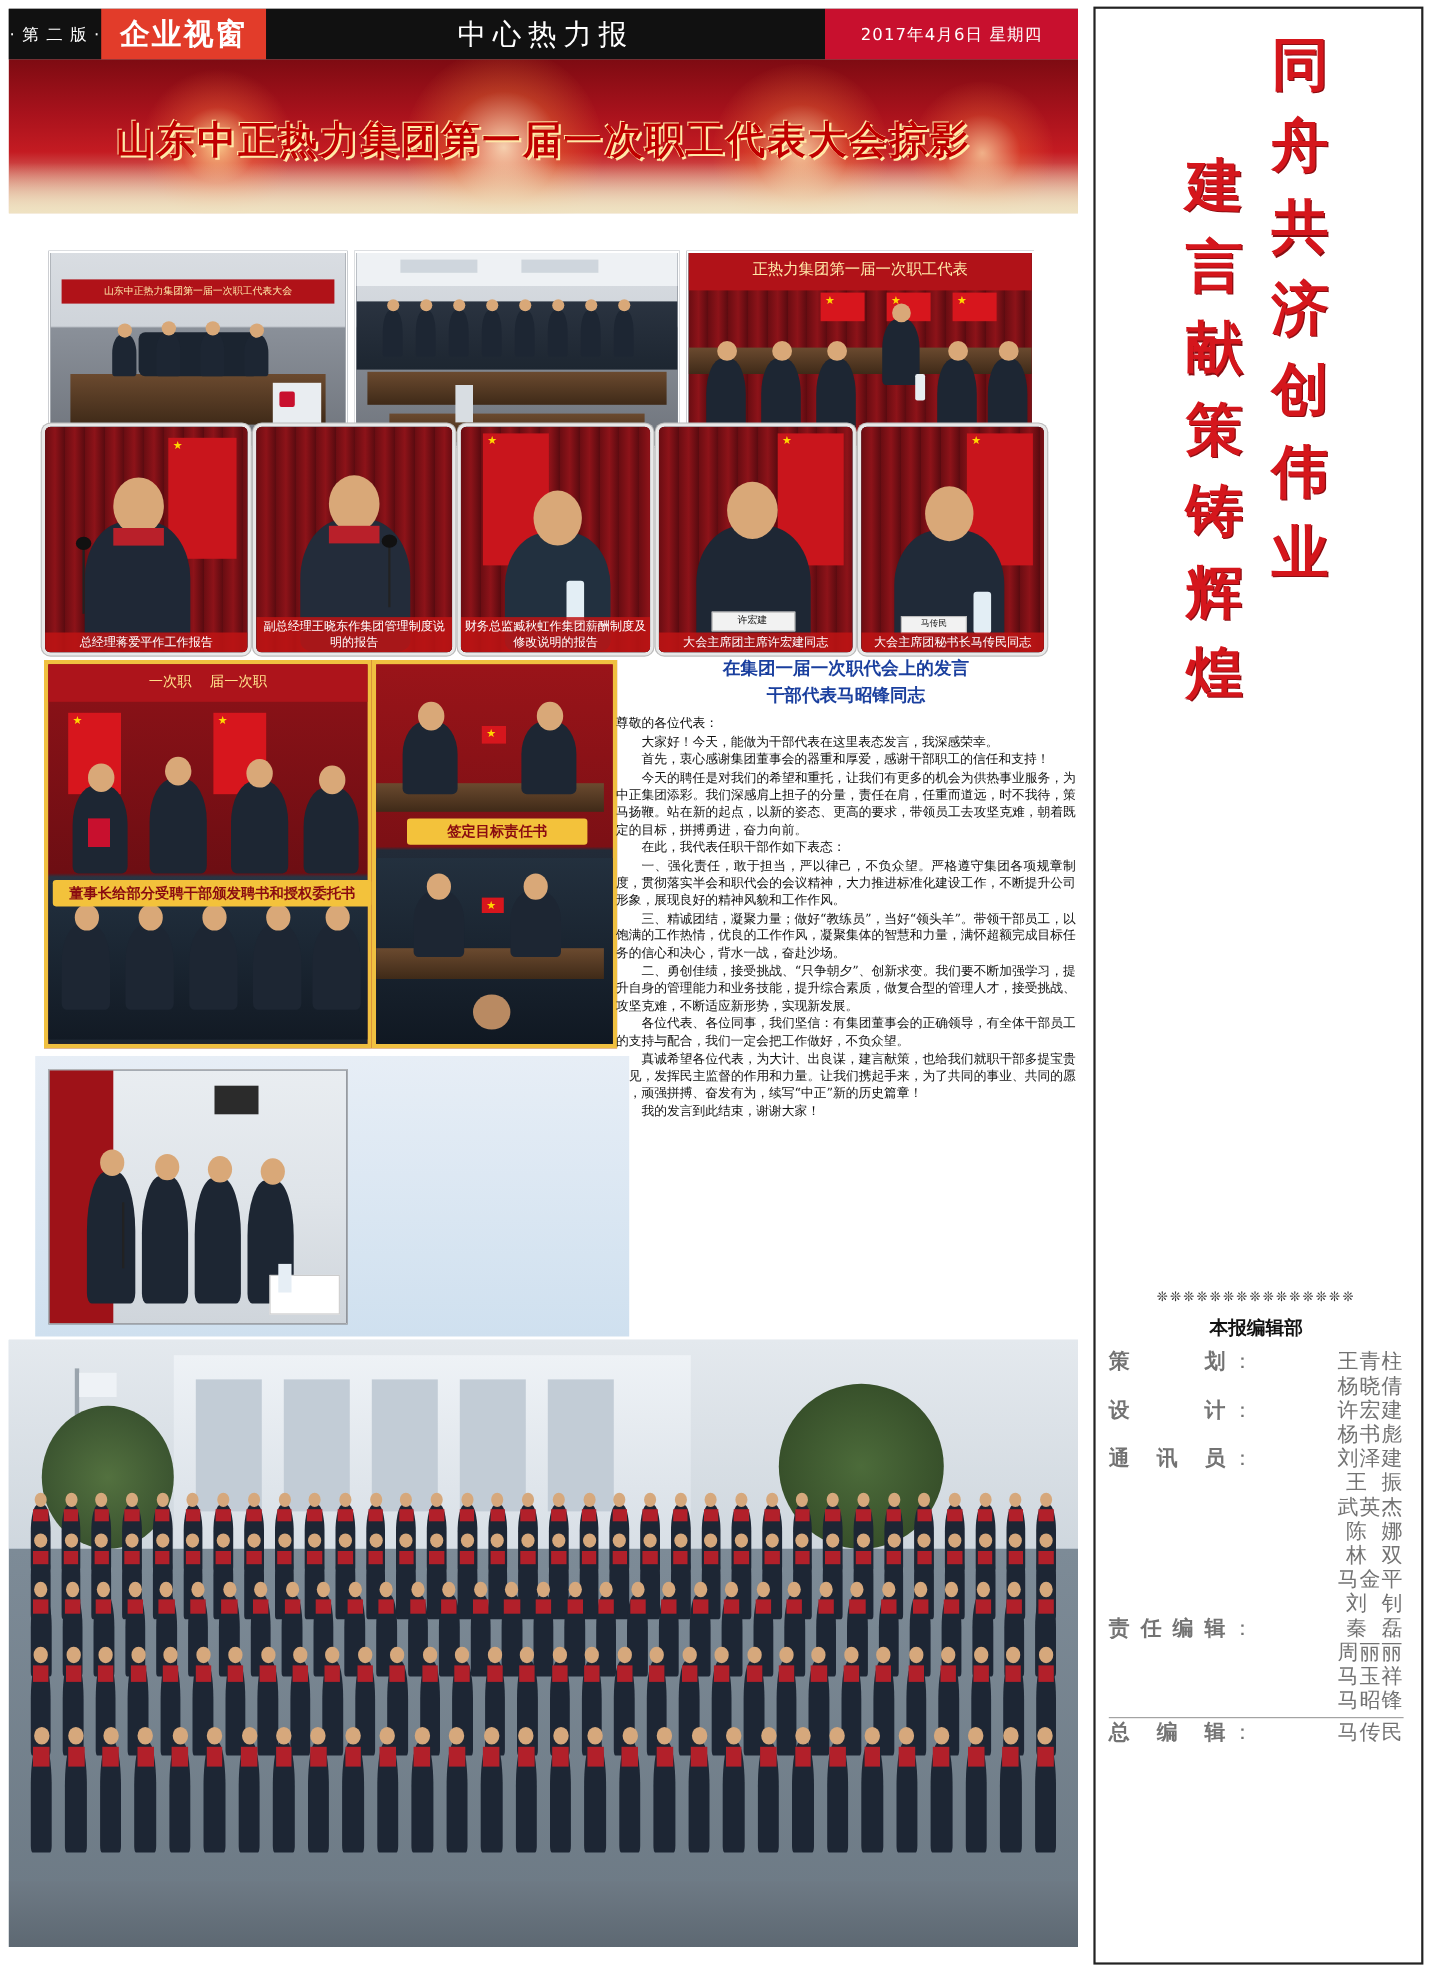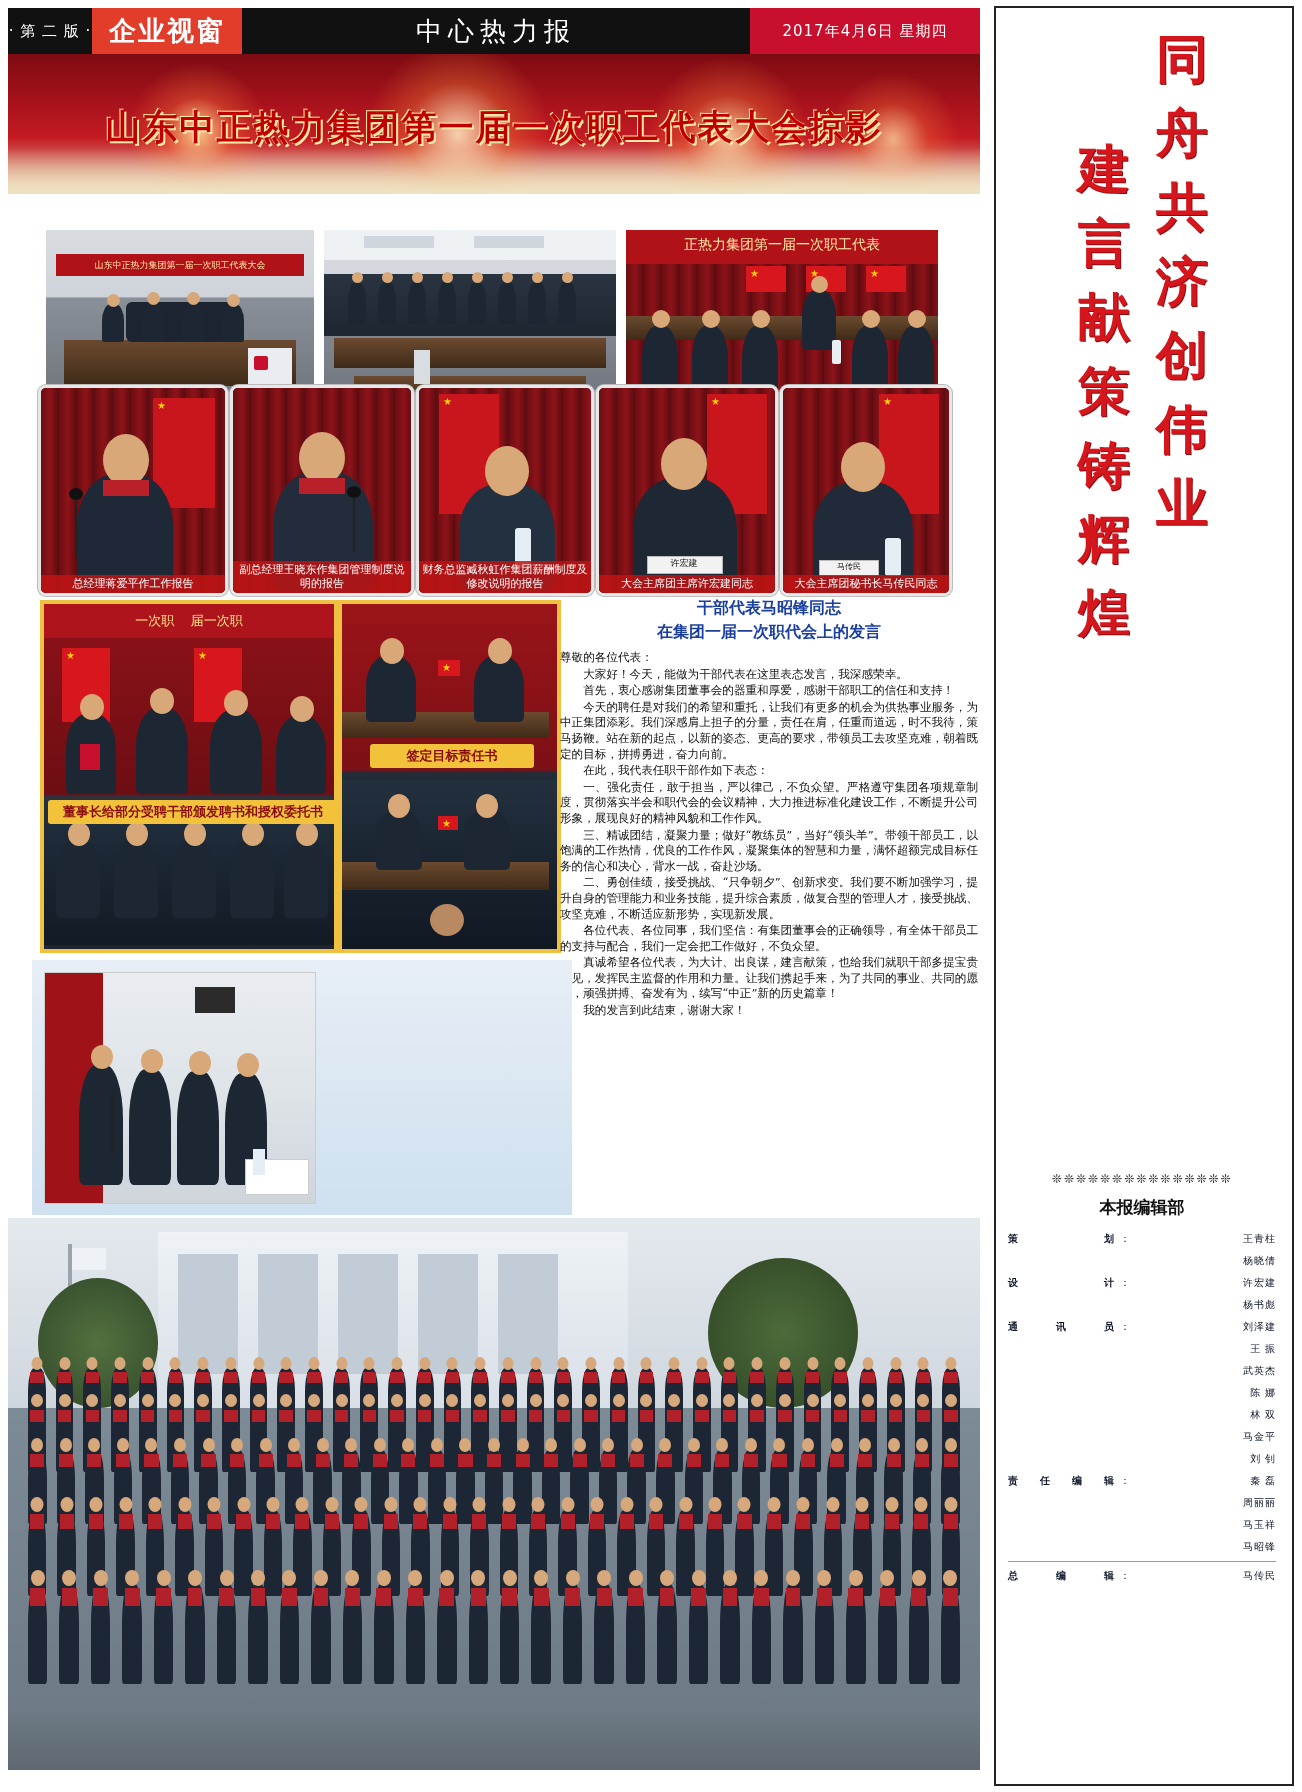--- a/index.html
+++ b/index.html
@@ -73,22 +73,22 @@
 
   
   .rc-frame{position:absolute;left:6px;top:6px;width:300px;height:1780px;border:2px solid #222;box-sizing:border-box;}
   .rc-slogan{position:absolute;left:20px;top:22px;width:270px;height:1120px;display:flex;flex-direction:row-reverse;justify-content:center;gap:26px;}
   .slogan-col{display:flex;flex-direction:column;align-items:center;}
   .slogan-col span{color:#d5161c;font-weight:bold;font-size:52px;line-height:74px;
      font-family:"DejaVu Serif","Liberation Serif",serif;text-shadow:1px 1px 0 #8b0d12;}
   .rc-div{position:absolute;left:20px;top:1172px;width:268px;text-align:center;color:#333;font-size:12px;letter-spacing:2px;}
   .rc-ed-title{position:absolute;left:20px;top:1196px;width:268px;text-align:center;font-weight:bold;font-size:17px;color:#111;
      font-family:"DejaVu Serif","Liberation Serif",serif;}
-  .rc-list{position:absolute;left:20px;top:1228px;width:268px;font-size:10px;color:#0f172a;
-     font-family:Liberation Sans, sans-serif;}
+  .rc-list{position:absolute;left:20px;top:1228px;width:268px;font-size:19px;color:#737373;
+     font-family:Liberation Mono, monospace;}
   .rc-row{display:flex;align-items:flex-start;line-height:22px;}
   .rc-lab{width:112px;text-align:justify;text-align-last:justify;font-weight:bold;padding-right:6px;box-sizing:border-box;}
   .rc-colon{width:10px;}
   .rc-names{flex:1;}
   .rc-names div{line-height:22px;text-align:right;letter-spacing:1px;}
   .rc-sep{border-top:1px solid #999;margin:3px 0;}
 </style>
 </head>
 <body>
 
@@ -272,22 +272,22 @@
       <div class="person" style="left:34px;top:206px;width:46px;height:60px;"></div>
         <div class="head" style="left:46px;top:190px;width:22px;height:24px;"></div>
       <div class="person" style="left:122px;top:206px;width:46px;height:60px;"></div>
         <div class="head" style="left:134px;top:190px;width:22px;height:24px;"></div>
       <div class="flag" style="left:96px;top:212px;width:20px;height:14px;"></div>
       <div class="head" style="left:88px;top:300px;width:34px;height:32px;background:#b98a62;"></div>
     </div>
 
     <div class="article">
       <div class="art-title">
+        <div>在集团一届一次职代会上的发言</div>
         <div>干部代表马昭锋同志</div>
-        <div>在集团一届一次职代会上的发言</div>
       </div>
       <div class="art-body">
         <p style="text-indent:0">尊敬的各位代表：</p>
         <p>大家好！今天，能做为干部代表在这里表态发言，我深感荣幸。</p>
         <p>首先，衷心感谢集团董事会的器重和厚爱，感谢干部职工的信任和支持！</p>
         <p>今天的聘任是对我们的希望和重托，让我们有更多的机会为供热事业服务，为中正集团添彩。我们深感肩上担子的分量，责任在肩，任重而道远，时不我待，策马扬鞭。站在新的起点，以新的姿态、更高的要求，带领员工去攻坚克难，朝着既定的目标，拼搏勇进，奋力向前。</p>
         <p>在此，我代表任职干部作如下表态：</p>
         <p>一、强化责任，敢于担当，严以律己，不负众望。严格遵守集团各项规章制度，贯彻落实半会和职代会的会议精神，大力推进标准化建设工作，不断提升公司形象，展现良好的精神风貌和工作作风。</p>
         <p>三、精诚团结，凝聚力量；做好“教练员”，当好“领头羊”。带领干部员工，以饱满的工作热情，优良的工作作风，凝聚集体的智慧和力量，满怀超额完成目标任务的信心和决心，背水一战，奋赴沙场。</p>
         <p>二、勇创佳绩，接受挑战、“只争朝夕”、创新求变。我们要不断加强学习，提升自身的管理能力和业务技能，提升综合素质，做复合型的管理人才，接受挑战、攻坚克难，不断适应新形势，实现新发展。</p>

